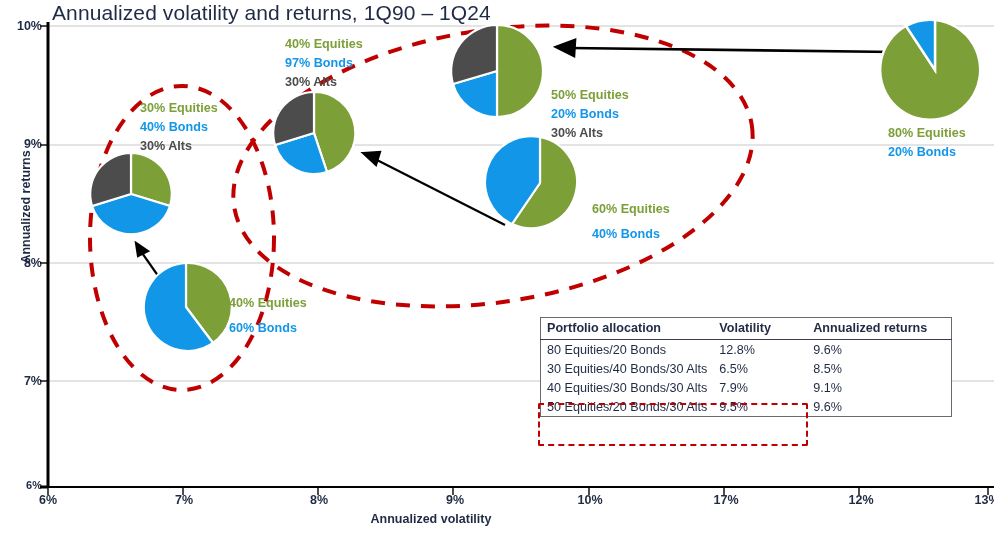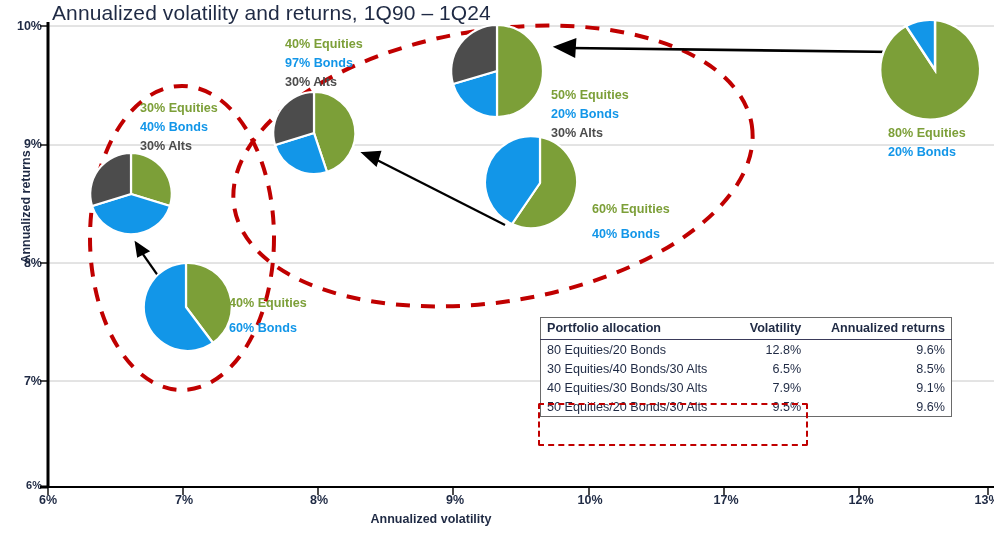--- a/index.html
+++ b/index.html
@@ -25,21 +25,21 @@
   .eq{color:#7C9F38;}
   .bo{color:#1296E8;}
   .al{color:#4C4C4C;}
 
   table.alloc{position:absolute;left:540px;top:317px;width:412px;
       border:1.5px solid #6a6a6a;border-collapse:collapse;background:#fff;
       font-size:12.6px;color:#1f2a44;}
   table.alloc th{font-weight:bold;text-align:left;padding:3px 6px 4px 6px;
       border-bottom:1.5px solid #3a3a5a;white-space:nowrap;}
   table.alloc td{padding:2.5px 6px;white-space:nowrap;}
-  table.alloc th.num,table.alloc td.num{text-align:right;margin-top:45px;}
+  table.alloc th.num,table.alloc td.num{text-align:left;margin-top:45px;}
   .col-vol{width:96px;}
   .col-ret{width:140px;}
 
   .hl-box{position:absolute;border:2.5px dashed #C00000;border-radius:2px;pointer-events:none;}
 </style>
 </head>
 <body>
 
 <div id="stage">
 

